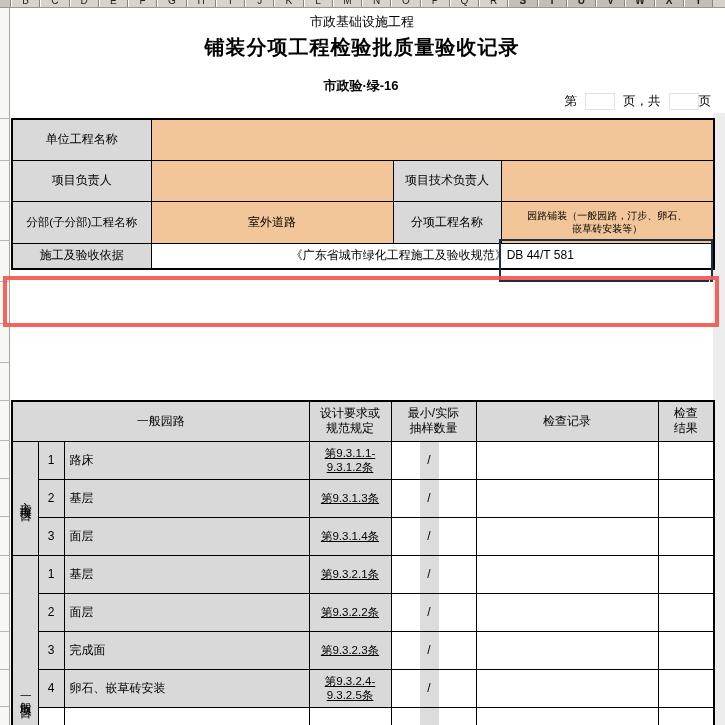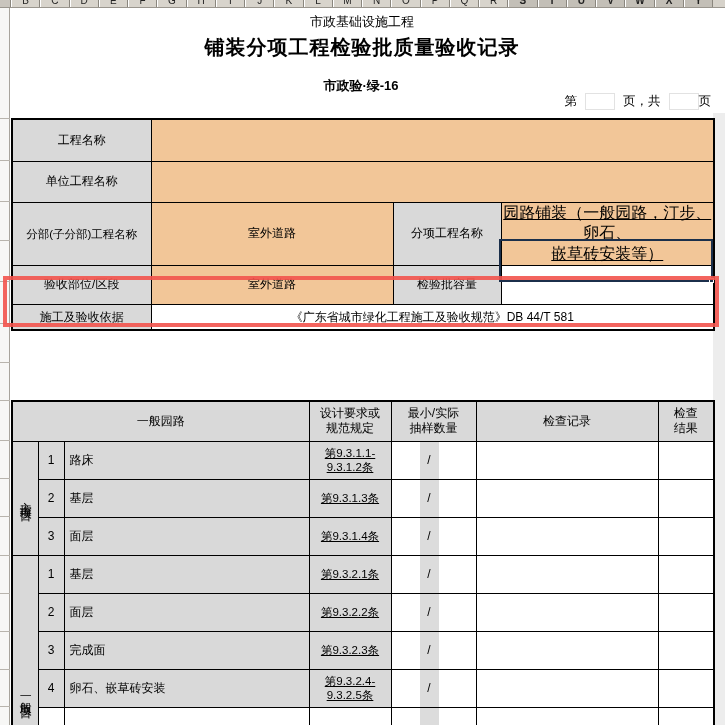--- a/index.html
+++ b/index.html
@@ -40,21 +40,21 @@
 
   
   table{border-collapse:collapse;table-layout:fixed;position:absolute;background:#fff;}
   td{border:1px solid #000;font-size:12px;color:#000;text-align:center;vertical-align:middle;
     overflow:hidden;white-space:pre-line;line-height:1.25;}
   #info-table{left:11px;top:118px;width:702px;border:2px solid #000;}
   #items-table{left:11px;top:400px;width:702px;border:2px solid #000;}
   .lbl{background:var(--gray);}
   .val-o{background:var(--orange);}
   .val-w{background:#fff;}
-  .small2{font-size:16px;line-height:1.3;text-decoration:underline;}
+  .small2{font-size:10px;line-height:1.3;}
   #items-table td.hdr{background:var(--gray);font-size:12px;}
   td.g-num{background:var(--gray);}
   td.g-name{background:var(--gray);text-align:left;padding-left:5px;}
   td.g-spec{background:var(--gray);font-size:11.5px;text-decoration:underline;}
   td.g-sample{background:#fff;position:relative;}
   td.g-rec,td.g-res{background:#fff;}
   tr.empty-row td.g-num,tr.empty-row td.g-name,tr.empty-row td.g-spec{background:#fff;}
   .sample-stripe{position:absolute;left:28px;top:0;bottom:0;width:19px;background:var(--stripe);
     display:flex;align-items:center;justify-content:center;font-size:12px;}
   .group-cell{background:var(--gray);position:relative;padding:0;}
@@ -186,40 +186,36 @@
   </div>
 
   <table id="info-table">
     <colgroup>
         <col style="width:139px">
         <col style="width:242px">
         <col style="width:108px">
         <col style="width:213px">
       </colgroup>
     <tbody>
-        <tr style="height:42px">
-      <td class="lbl">工程名称</td>
-      <td class="val-o" colspan="3"></td>
-    </tr>
     <tr style="height:41px">
       <td class="lbl">单位工程名称</td>
       <td class="val-o" colspan="3"></td>
+    </tr>
+    <tr style="height:41px">
+      <td class="lbl">项目负责人</td>
+      <td class="val-o"></td>
+      <td class="lbl">项目技术负责人</td>
+      <td class="val-o"></td>
     </tr>
     <tr style="height:42px">
       <td class="lbl" style="font-size:11.5px">分部(子分部)工程名称</td>
       <td class="val-o">室外道路</td>
       <td class="lbl">分项工程名称</td>
       <td class="val-o small2">园路铺装（一般园路，汀步、卵石、
 嵌草砖安装等）</td>
-    </tr>
-    <tr style="height:39px">
-      <td class="lbl">验收部位/区段</td>
-      <td class="val-o">室外道路</td>
-      <td class="lbl">检验批容量</td>
-      <td class="val-w"></td>
     </tr>
     <tr style="height:26px">
       <td class="lbl">施工及验收依据</td>
       <td class="val-w" colspan="3">《广东省城市绿化工程施工及验收规范》DB 44/T 581</td>
     </tr>
   </tbody>
     </table>
 
   <table id="items-table">
     <colgroup>

